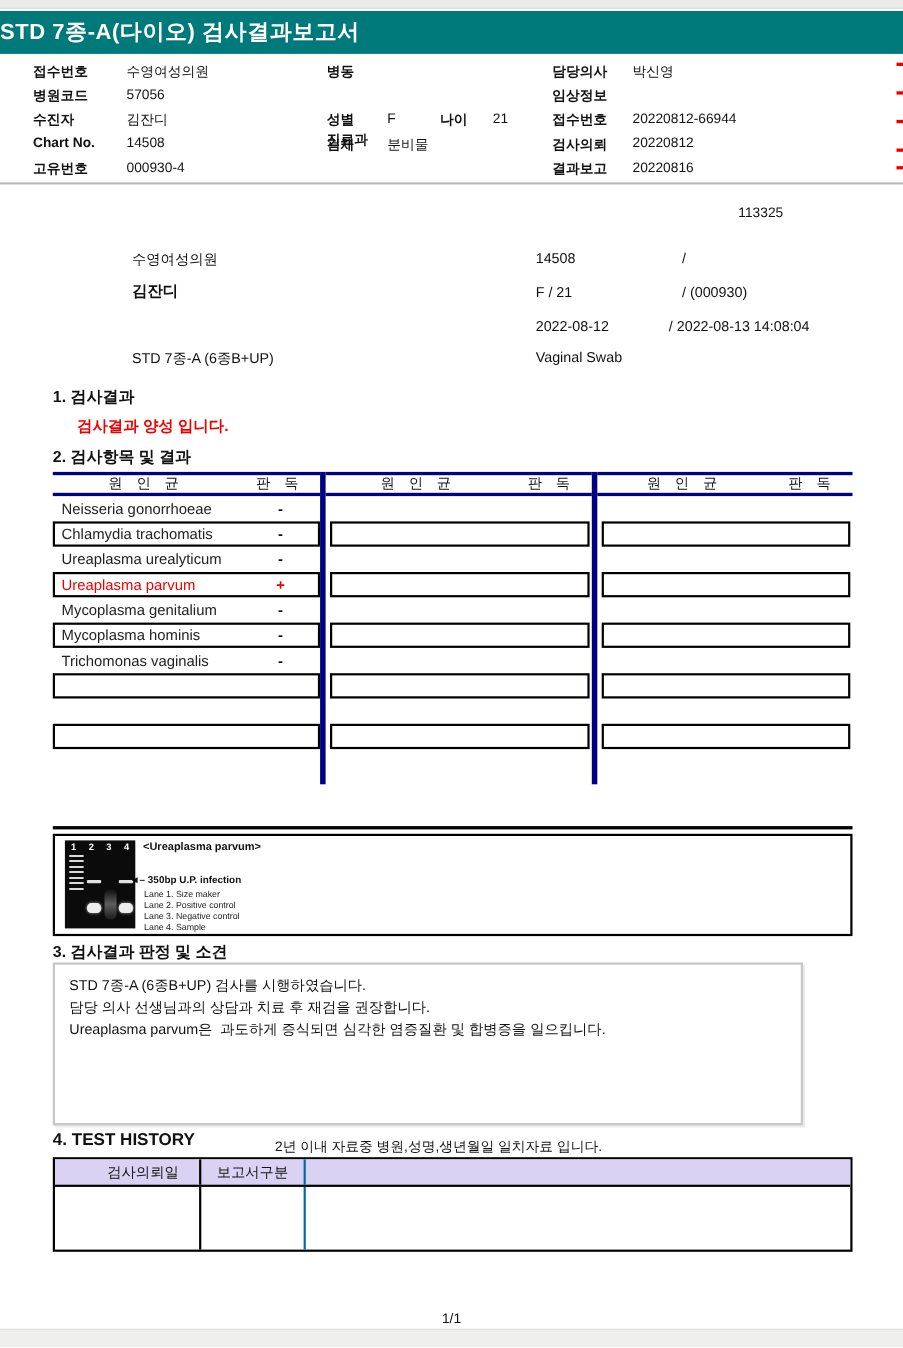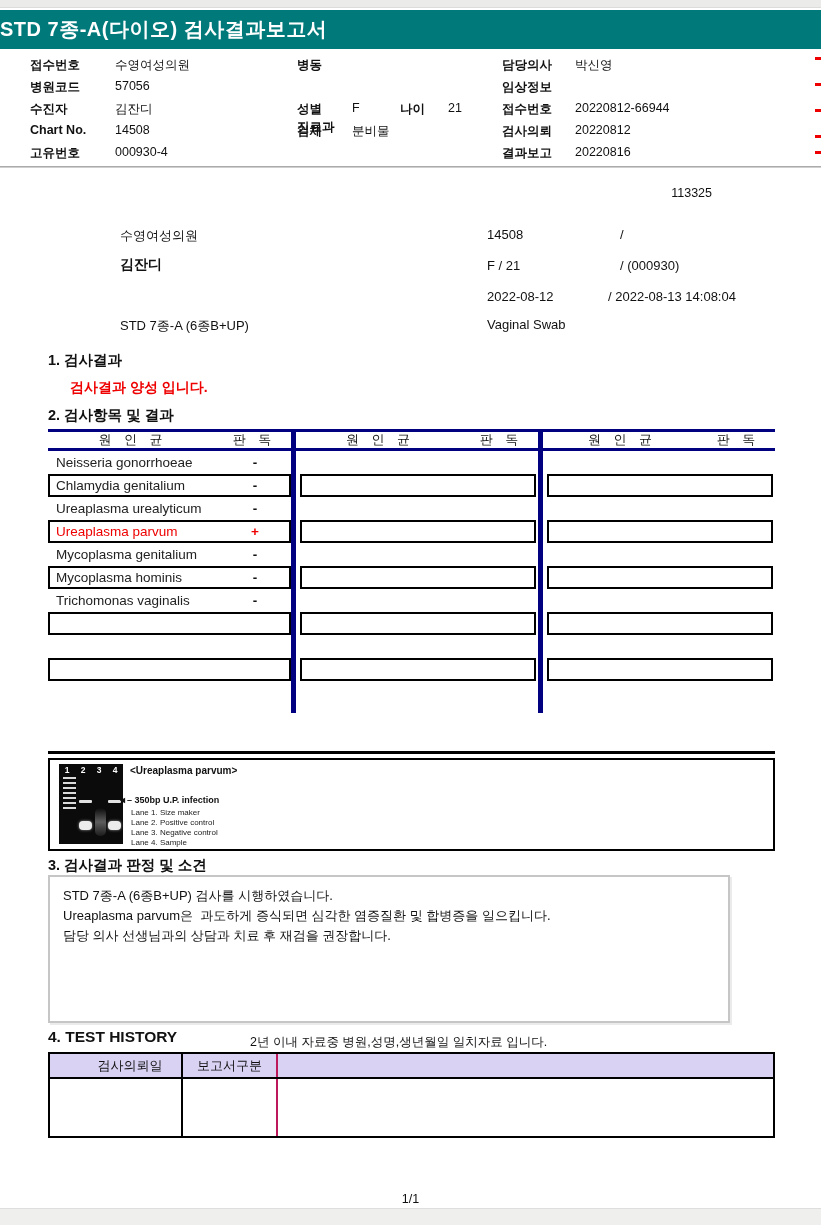--- a/index.html
+++ b/index.html
@@ -60,21 +60,21 @@
                  box-shadow:2px 2px 0 rgba(0,0,0,.08); padding:9px 13px; }
   .opinion-box div { font-size:13px; line-height:20px; white-space:pre-wrap; }
 
   
   .history-note { left:250px; top:1034px; font-size:12.5px; white-space:nowrap; }
   .history-table { left:48px; top:1052px; width:727px; border:2px solid #000; background:#fff; }
   .ht-row { display:flex;padding-left:29px; }
   .ht-row.head { background:var(--lav,#d9d2f3); border-bottom:2px solid #000; height:25px; }
   .ht-row.body { height:57px; }
   .ht-c1 { width:104px; border-right:2px solid #000; }
-  .ht-c2 { width:95px; border-right:2px solid #be185d; }
+  .ht-c2 { width:95px; border-right:2px solid #0369a1; }
   .ht-c3 { flex:1; }
   .ht-row.head > div { font-size:13px; line-height:23px; text-align:center; }
   .ht-row.head .ht-c3 { text-align:left; padding-left:10px; }
 
   .page-number { left:0; top:1192px; width:821px; text-align:center; font-size:12.5px; }
   .bottom-strip { left:0; top:1208px; width:821px; height:17px; background:#efefed; border-top:1px solid #dedede; }
   .red-tick { position:absolute; left:815px; width:6px; height:3px; background:var(--red,#ee0000); }
 </style>
 </head>
 <body>
@@ -143,21 +143,21 @@
       <div class="rt-group rt-g1">
         <div class="rt-header">
           <span class="nm">원 인 균</span>
           <span class="rs">판 독</span>
         </div>
         <div class="rt-row">
           <span class="nm">Neisseria gonorrhoeae</span>
           <span class="rs">-</span>
         </div>
         <div class="rt-row boxed">
-          <span class="nm">Chlamydia genitalium</span>
+          <span class="nm">Chlamydia trachomatis</span>
           <span class="rs">-</span>
         </div>
         <div class="rt-row">
           <span class="nm">Ureaplasma urealyticum</span>
           <span class="rs">-</span>
         </div>
         <div class="rt-row boxed positive">
           <span class="nm">Ureaplasma parvum</span>
           <span class="rs">+</span>
         </div>
@@ -246,22 +246,22 @@
         <div>Lane 1. Size maker</div>
         <div>Lane 2. Positive control</div>
         <div>Lane 3. Negative control</div>
         <div>Lane 4. Sample</div>
       </div>
   </div>
 
   <div class="sec-title" style="top:856px;">3. 검사결과 판정 및 소견</div>
   <div class="abs opinion-box" id="opinion-box">
       <div>STD 7종-A (6종B+UP) 검사를 시행하였습니다.</div>
+      <div>담당 의사 선생님과의 상담과 치료 후 재검을 권장합니다.</div>
       <div>Ureaplasma parvum은  과도하게 증식되면 심각한 염증질환 및 합병증을 일으킵니다.</div>
-      <div>담당 의사 선생님과의 상담과 치료 후 재검을 권장합니다.</div>
     </div>
 
   <div class="sec-title" style="top:1028px; font-size:15.5px;">4. TEST HISTORY</div>
   <div class="abs history-note">2년 이내 자료중 병원,성명,생년월일 일치자료 입니다.</div>
 
   <div class="abs history-table">
     <div class="ht-row head" id="ht-header">
         <div class="ht-c1">검사의뢰일</div>
         <div class="ht-c2">보고서구분</div>
       </div>

